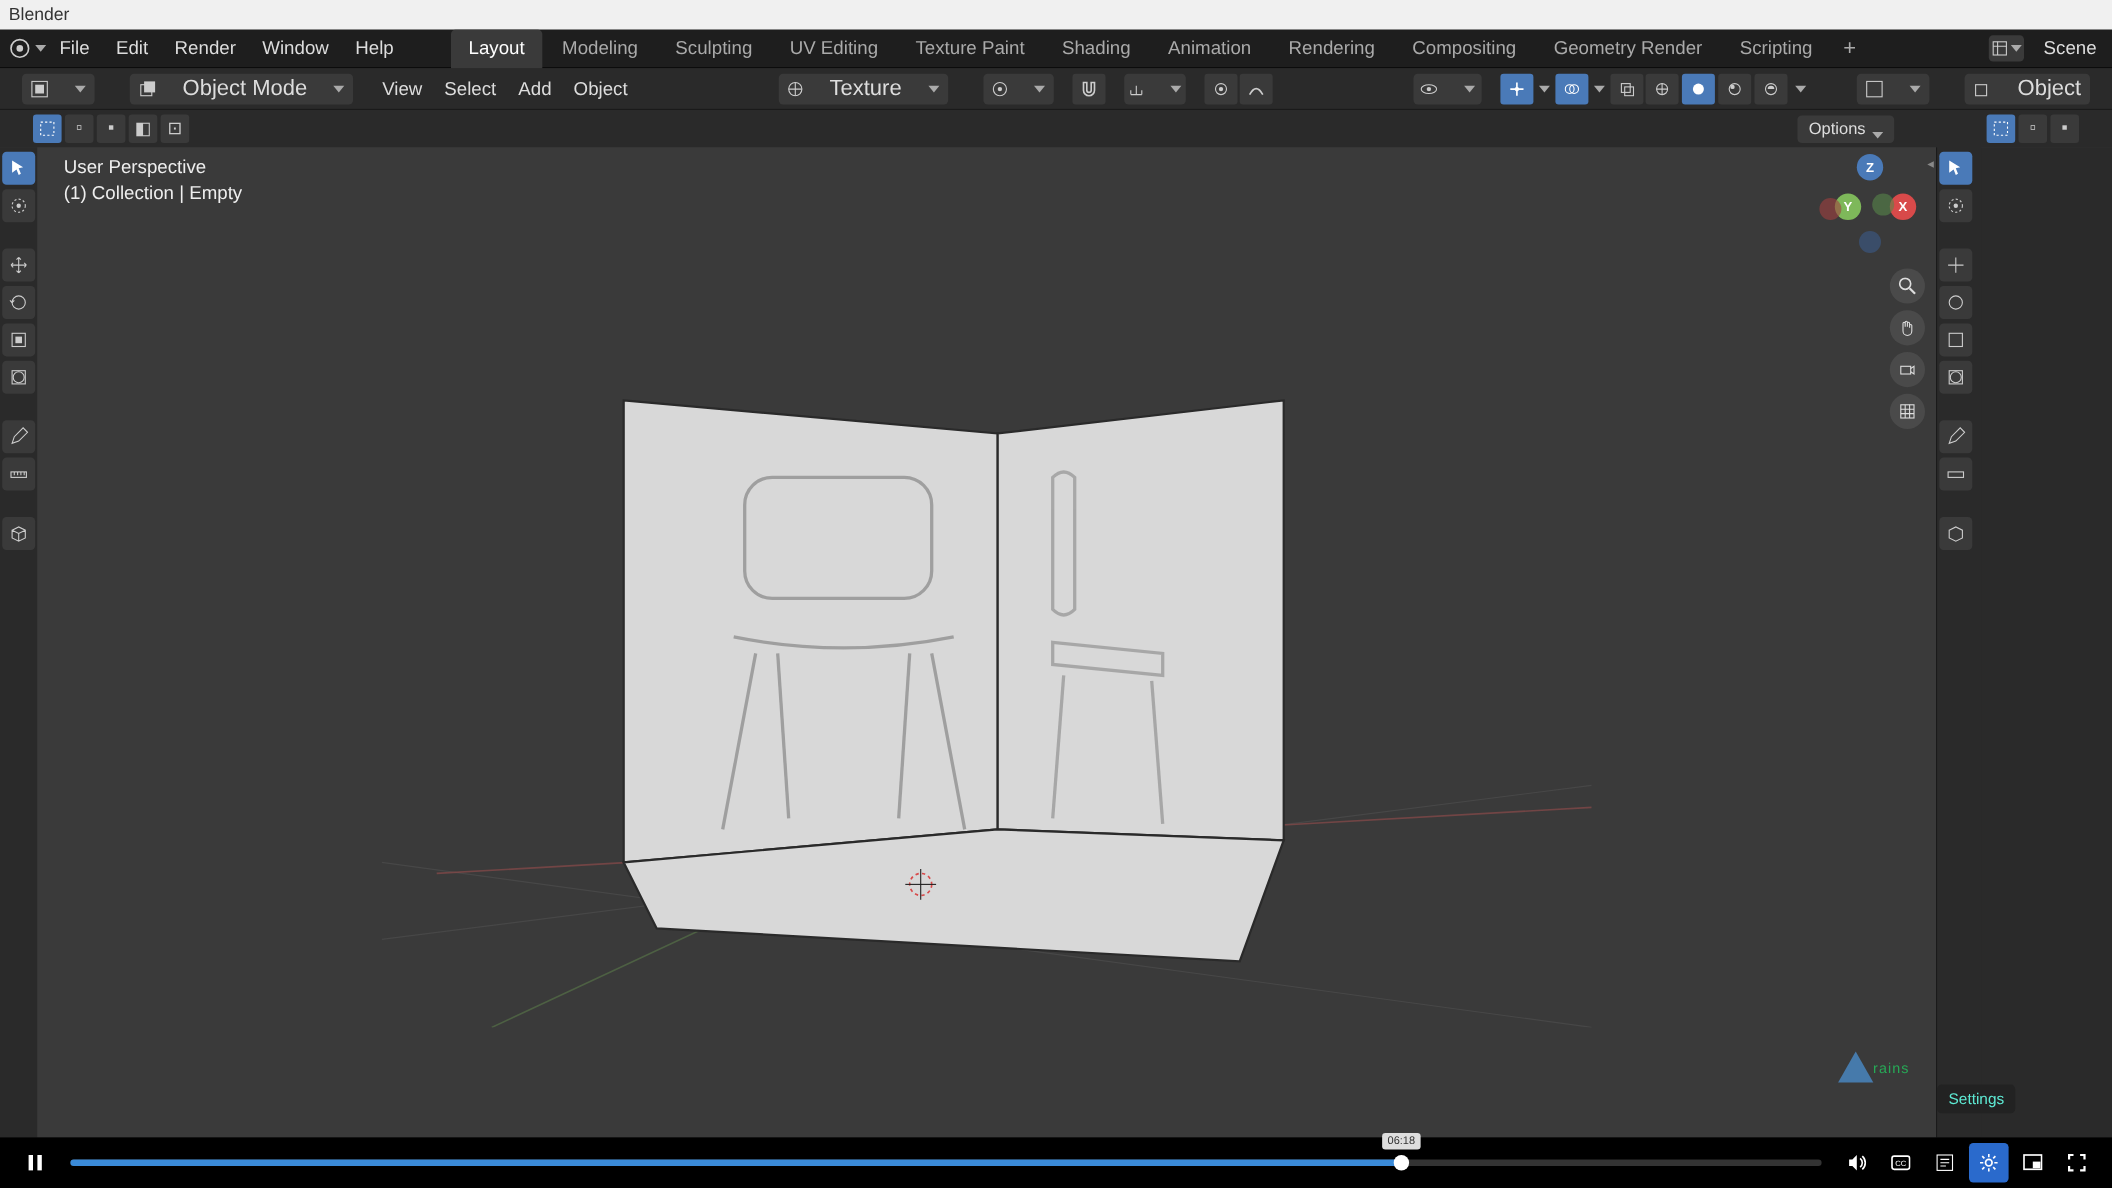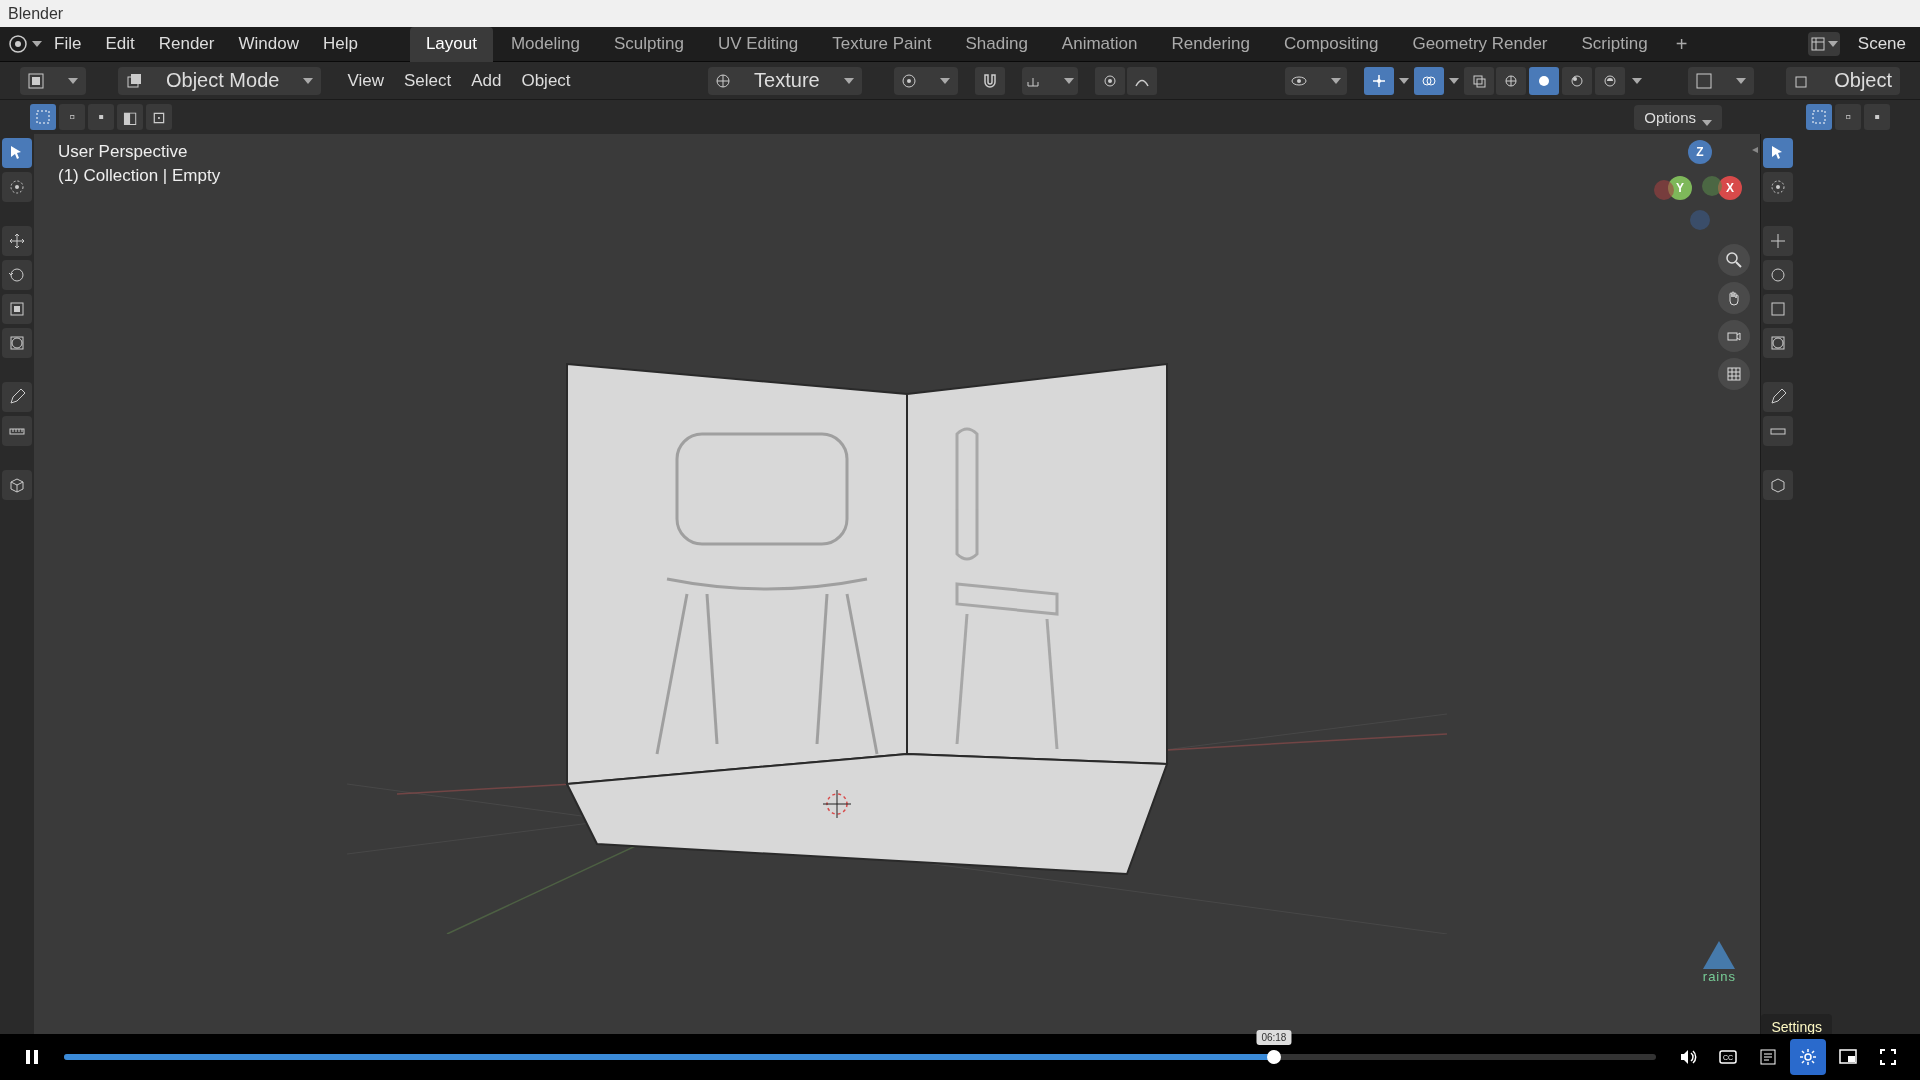--- a/index.html
+++ b/index.html
@@ -55,31 +55,31 @@
 
 .collapse-arrow { position: absolute; top: 8px; right: 2px; color: #888; font-size: 12px; cursor: pointer; }
 
 .viewport-right { width: 160px; background: #2a2a2a; display: flex; position: relative; border-left: 1px solid #1a1a1a; }
 .viewport-right .left-tools { width: 40px; }
 .viewport-right .mini-vp { flex: 1; position: relative; background: #3a3a3a; }
 .viewport-right .vp-text2 { position: absolute; top: 6px; left: 6px; color: #eee; font-size: 16px; }
 
 .scene-content { position: absolute; left: 50%; top: 50%; transform: translate(-50%, -50%); }
 
-.logo-watermark { position: absolute; bottom: 50px; right: 24px; color: #86efac; font-size: 14px; opacity: 0.8; display: flex; flex-direction: column; align-items: center; }
+.logo-watermark { position: absolute; bottom: 50px; right: 24px; color: #22c55e; font-size: 14px; opacity: 0.8; display: flex; flex-direction: row; align-items: center; }
 .logo-shape { width: 0; height: 0; border-left: 16px solid transparent; border-right: 16px solid transparent; border-bottom: 28px solid #4a8ac8; }
 
 .video-bar { position: absolute; bottom: 0; left: 0; right: 0; height: 46px; background: #000; display: flex; align-items: center; padding: 0 14px; gap: 4px; }
 .video-bar .vb-btn { width: 36px; height: 36px; display: flex; align-items: center; justify-content: center; color: #fff; font-size: 18px; cursor: pointer; border-radius: 4px; }
 .video-bar .vb-btn.active { background: #2a6acc; }
 .video-bar .progress { flex: 1; height: 6px; background: #333; margin: 0 10px; position: relative; border-radius: 3px; cursor: pointer; }
 .video-bar .progress-fill { position: absolute; left: 0; top: 0; bottom: 0; width: 76%; background: #3a8ad8; border-radius: 3px; }
 .video-bar .progress-thumb { position: absolute; left: 76%; top: -4px; width: 14px; height: 14px; background: #fff; border-radius: 50%; transform: translateX(-50%); }
 .video-bar .time-bubble { position: absolute; left: 76%; top: -24px; transform: translateX(-50%); background: #ddd; color: #333; font-size: 10px; padding: 2px 5px; border-radius: 3px; }
-.tooltip { position: absolute; bottom: 40px; right: 88px; background: #222; color: #fef9c3; padding: 5px 10px; border-radius: 4px; font-size: 14px; }
+.tooltip { position: absolute; bottom: 68px; right: 88px; background: #222; color: #5eead4; padding: 5px 10px; border-radius: 4px; font-size: 14px; }
 
 .triangle-down { width: 0; height: 0; border-left: 5px solid transparent; border-right: 5px solid transparent; border-top: 6px solid #aaa; display: inline-block; }
 </style>
 </head>
 <body>
 
 <div class="titlebar">
   <span>Blender</span>
 </div>
 

